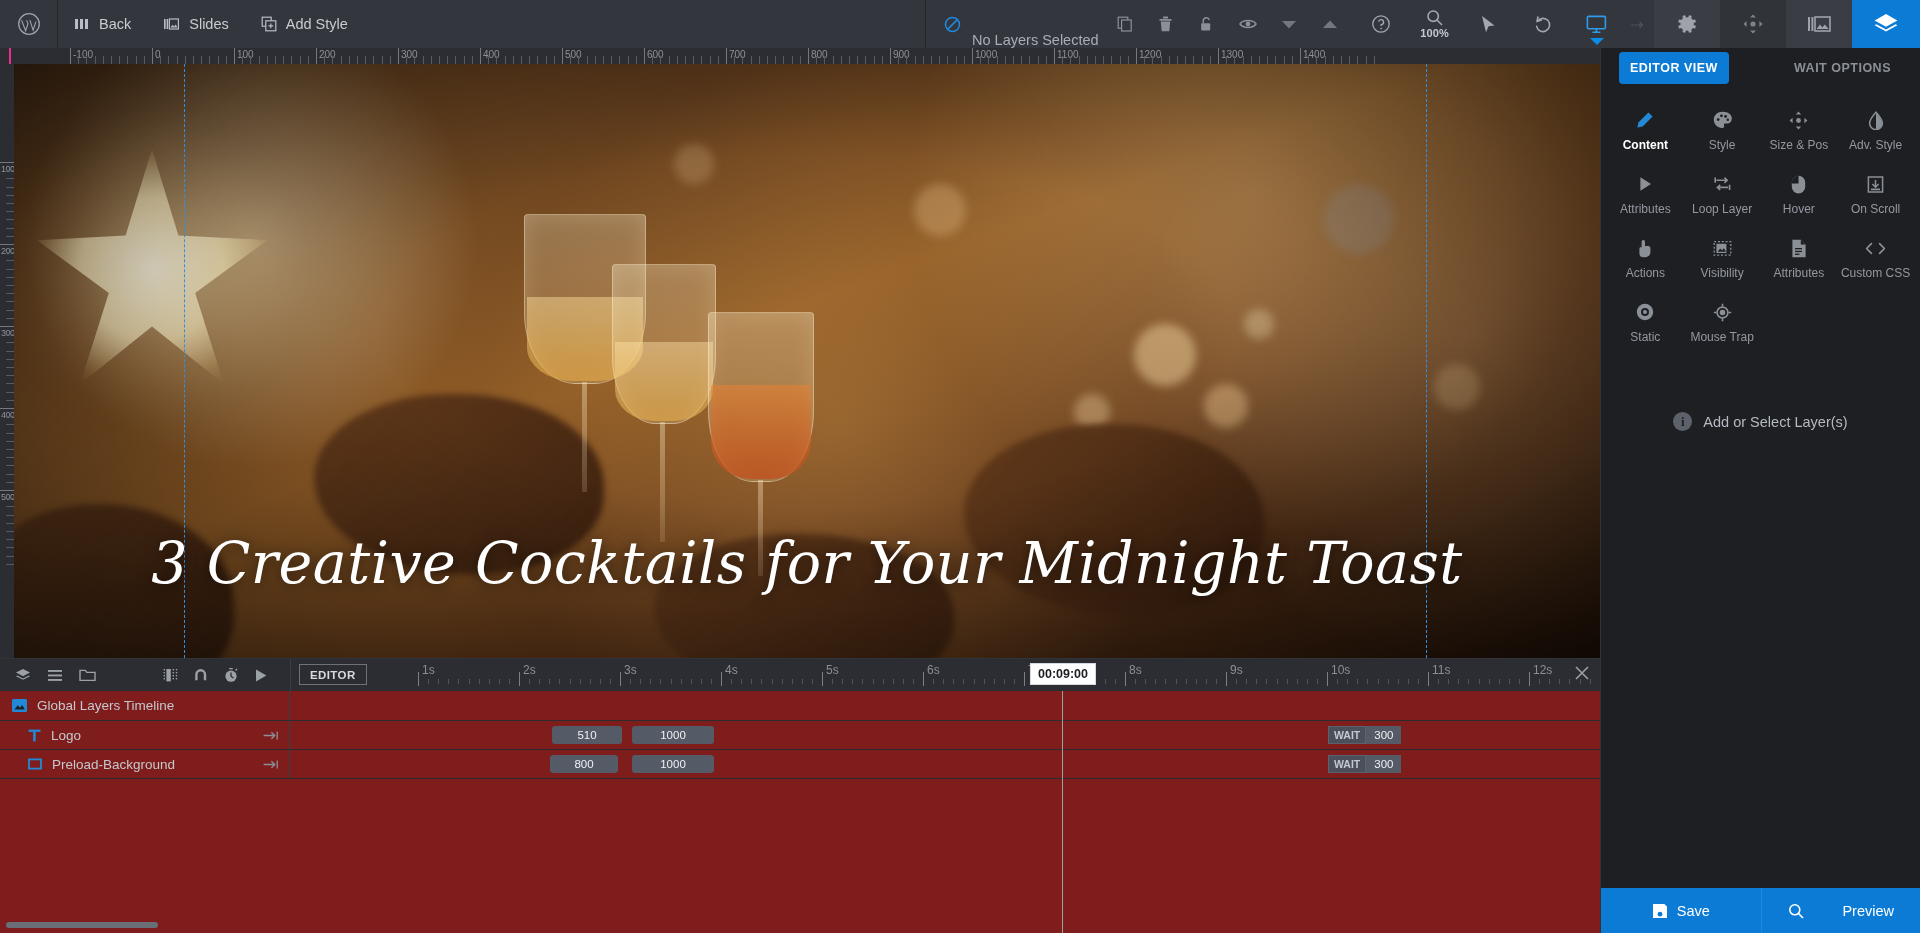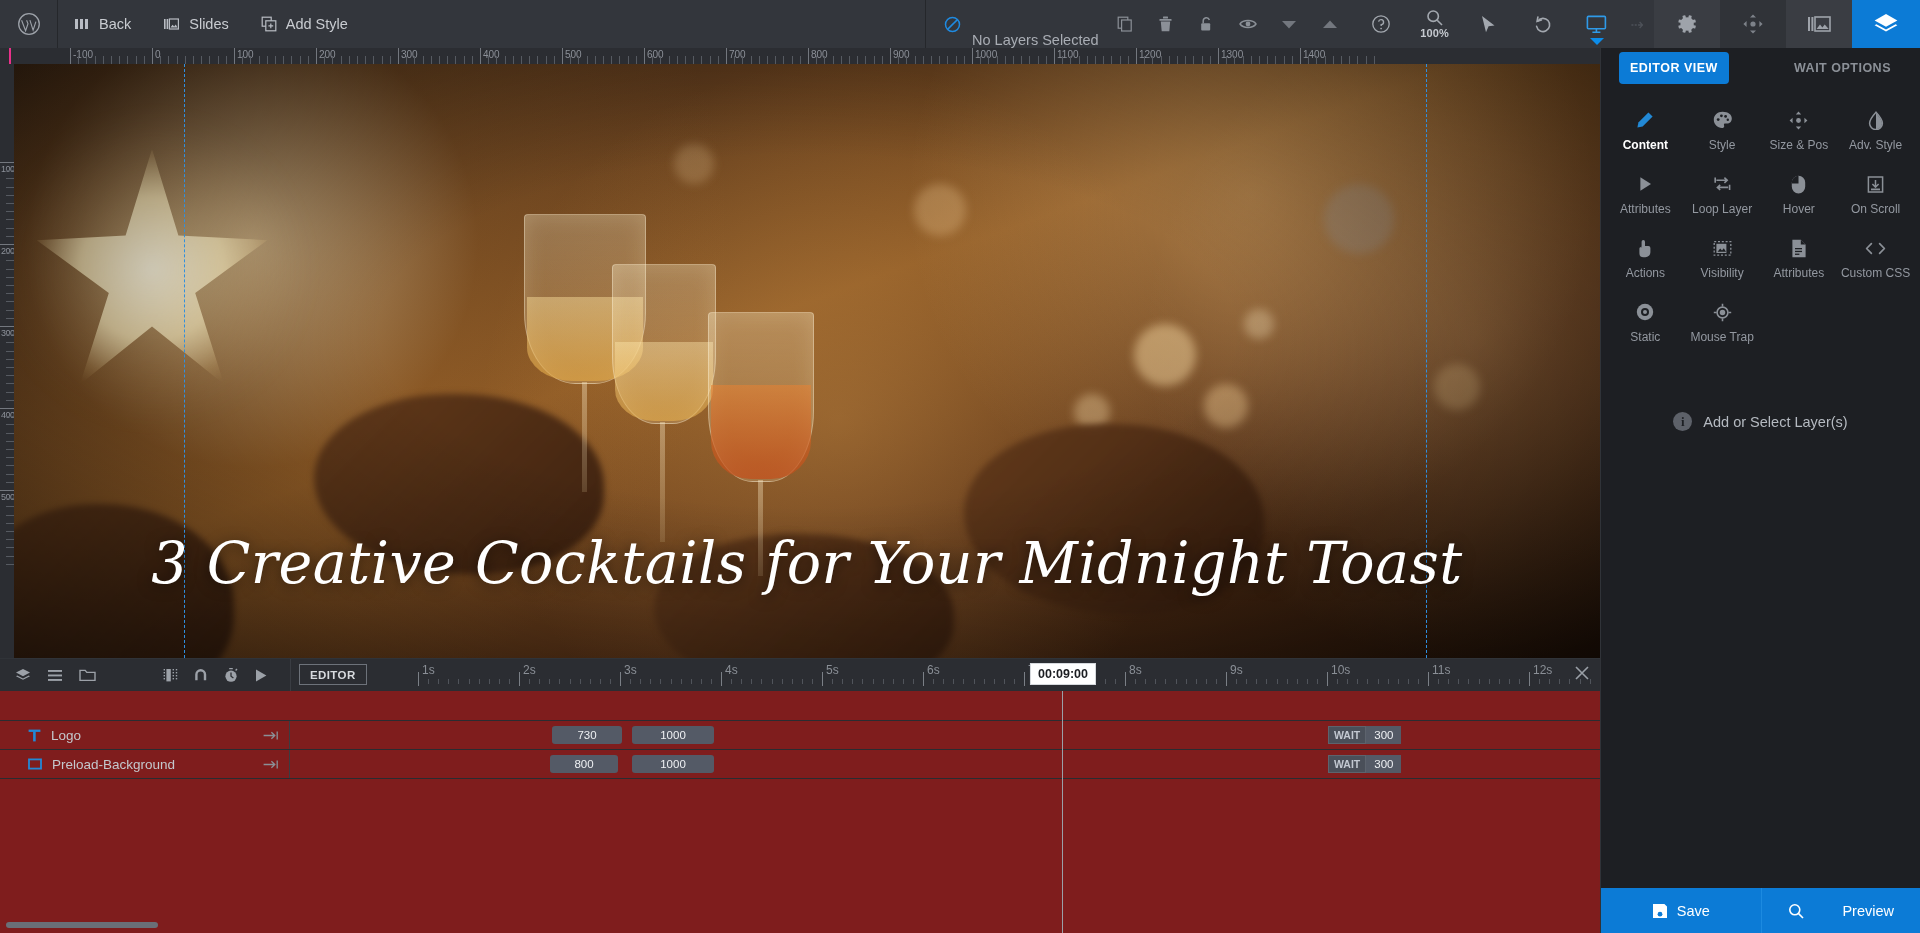--- a/index.html
+++ b/index.html
@@ -856,39 +856,48 @@
           <div class="tl-tick" style="left: 1268.3px;"></div>
           <div class="tl-tick" style="left: 1278.4px;"></div>
           <div class="tl-tick" style="left: 1288.5px;"></div>
           <div class="tl-tick" style="left: 1298.6px;"></div>
           <div class="tl-tick" style="left: 1308.7px;"></div>
         </div>
     </div>
 
     <div class="tl-rows" id="tl-rows">
         <div class="tl-row header">
+          <div class="tl-name">
+            <span class="layer-ic">
+              <svg width="15" height="13" viewBox="0 0 15 13" fill="#2289d6">
+                <rect x="0" y="0" width="15" height="13" rx="1.5"></rect>
+                <path d="M2.4 10.4 l3.4-4.2 2.2 2.6 2.2-2.8 2.6 4.4z" fill="#1e1f23"></path>
+              </svg>
+            </span>
+            <span>Global Layers Timeline</span>
+          </div>
           <div class="tl-track"></div>
         </div>
         <div class="tl-row">
           <div class="tl-name indent">
             <span class="layer-ic">
               <svg width="13" height="13" viewBox="0 0 13 13" fill="#2289d6">
                 <rect x="0.6" y="0.6" width="11.8" height="2.3"></rect>
                 <rect x="5.1" y="2.4" width="2.6" height="10"></rect>
               </svg>
             </span>
             <span>Logo</span>
             <span class="jump-ic">
               <svg width="16" height="11" viewBox="0 0 16 11" fill="none" stroke="#8b9097" stroke-width="1.3">
                 <path d="M0.6 5.5 h11 M8.4 2.2 L11.8 5.5 L8.4 8.8 M14.2 1.4 V9.6"></path>
               </svg>
             </span>
           </div>
           <div class="tl-track">
-            <div class="bar" style="left: 262px; width: 70px;">730</div>
+            <div class="bar" style="left: 262px; width: 70px;">510</div>
             <div class="bar" style="left: 342px; width: 82px;">1000</div>
             <div class="wait-chip" style="left: 1038px;">
               <span class="w">WAIT</span>
               <span class="v">300</span>
             </div>
           </div>
         </div>
         <div class="tl-row">
           <div class="tl-name indent">
             <span class="layer-ic">

